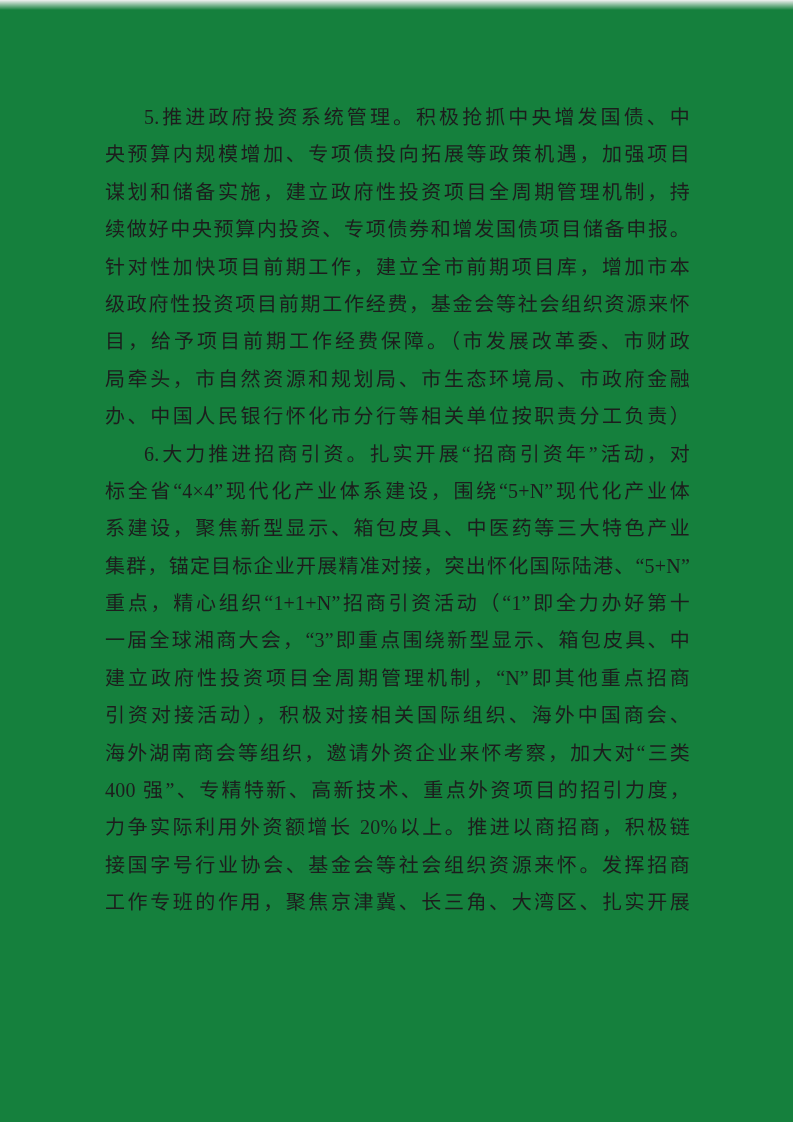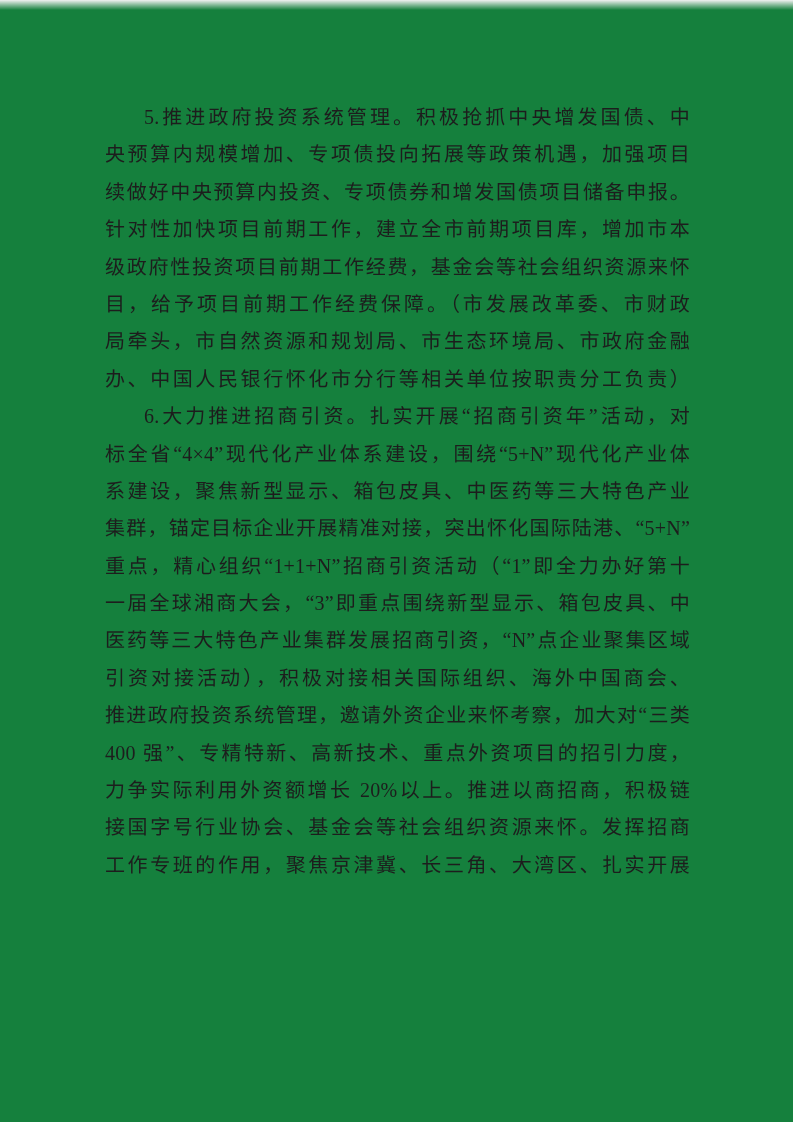--- a/index.html
+++ b/index.html
@@ -52,36 +52,37 @@
   }
 </style>
 </head>
 <body>
 
 <div class="page">
   <div class="text-body" style="color: rgb(29, 29, 29);">
       <div class="paragraph">
         <div class="line first-line">5.推进政府投资系统管理。积极抢抓中央增发国债、中</div>
         <div class="line">央预算内规模增加、专项债投向拓展等政策机遇，加强项目</div>
+        <div class="line">谋划和储备实施，建立政府性投资项目全周期管理机制，持</div>
         <div class="line">续做好中央预算内投资、专项债券和增发国债项目储备申报。</div>
         <div class="line">针对性加快项目前期工作，建立全市前期项目库，增加市本</div>
         <div class="line">级政府性投资项目前期工作经费，基金会等社会组织资源来怀</div>
         <div class="line">目，给予项目前期工作经费保障。（市发展改革委、市财政</div>
         <div class="line">局牵头，市自然资源和规划局、市生态环境局、市政府金融</div>
         <div class="line">办、中国人民银行怀化市分行等相关单位按职责分工负责）</div>
       </div>
       <div class="paragraph">
         <div class="line first-line">6.大力推进招商引资。扎实开展“招商引资年”活动，对</div>
         <div class="line">标全省“4×4”现代化产业体系建设，围绕“5+N”现代化产业体</div>
         <div class="line">系建设，聚焦新型显示、箱包皮具、中医药等三大特色产业</div>
         <div class="line">集群，锚定目标企业开展精准对接，突出怀化国际陆港、“5+N”</div>
         <div class="line">重点，精心组织“1+1+N”招商引资活动（“1”即全力办好第十</div>
         <div class="line">一届全球湘商大会，“3”即重点围绕新型显示、箱包皮具、中</div>
-        <div class="line">医药等三大特色产业集群发展招商引资，“N”点企业聚集区域</div>
+        <div class="line">建立政府性投资项目全周期管理机制，“N”即其他重点招商</div>
         <div class="line">引资对接活动），积极对接相关国际组织、海外中国商会、</div>
-        <div class="line">推进政府投资系统管理，邀请外资企业来怀考察，加大对“三类</div>
+        <div class="line">海外湖南商会等组织，邀请外资企业来怀考察，加大对“三类</div>
         <div class="line">400 强”、专精特新、高新技术、重点外资项目的招引力度，</div>
         <div class="line">力争实际利用外资额增长 20%以上。推进以商招商，积极链</div>
         <div class="line">接国字号行业协会、基金会等社会组织资源来怀。发挥招商</div>
         <div class="line">工作专班的作用，聚焦京津冀、长三角、大湾区、扎实开展</div>
       </div>
     </div>
 </div>
 
 </body></html>

